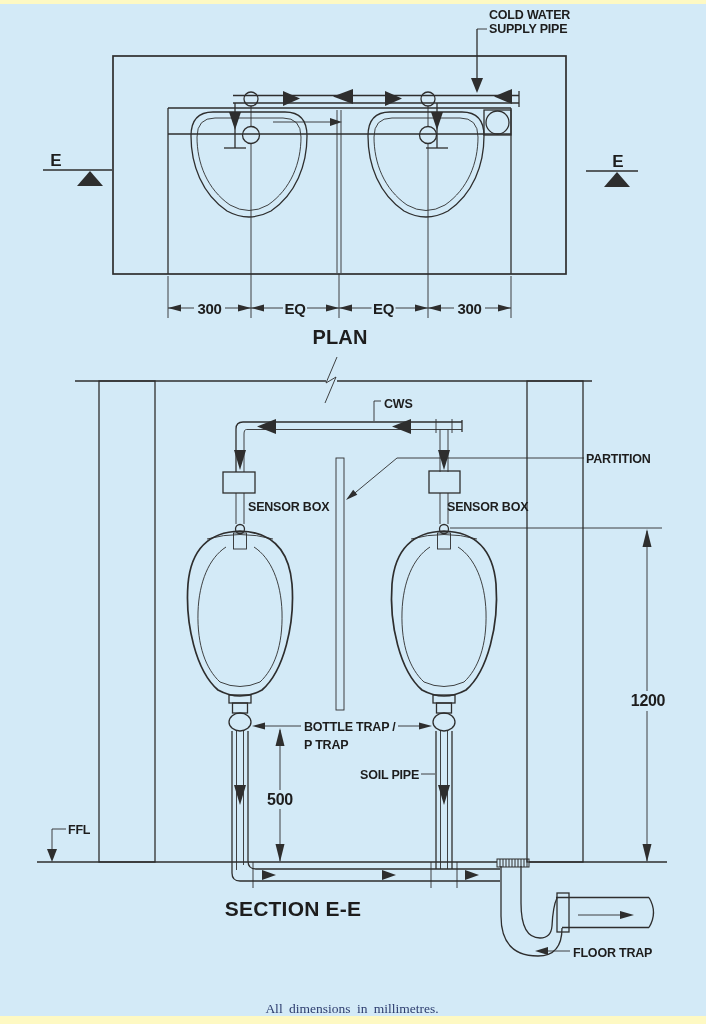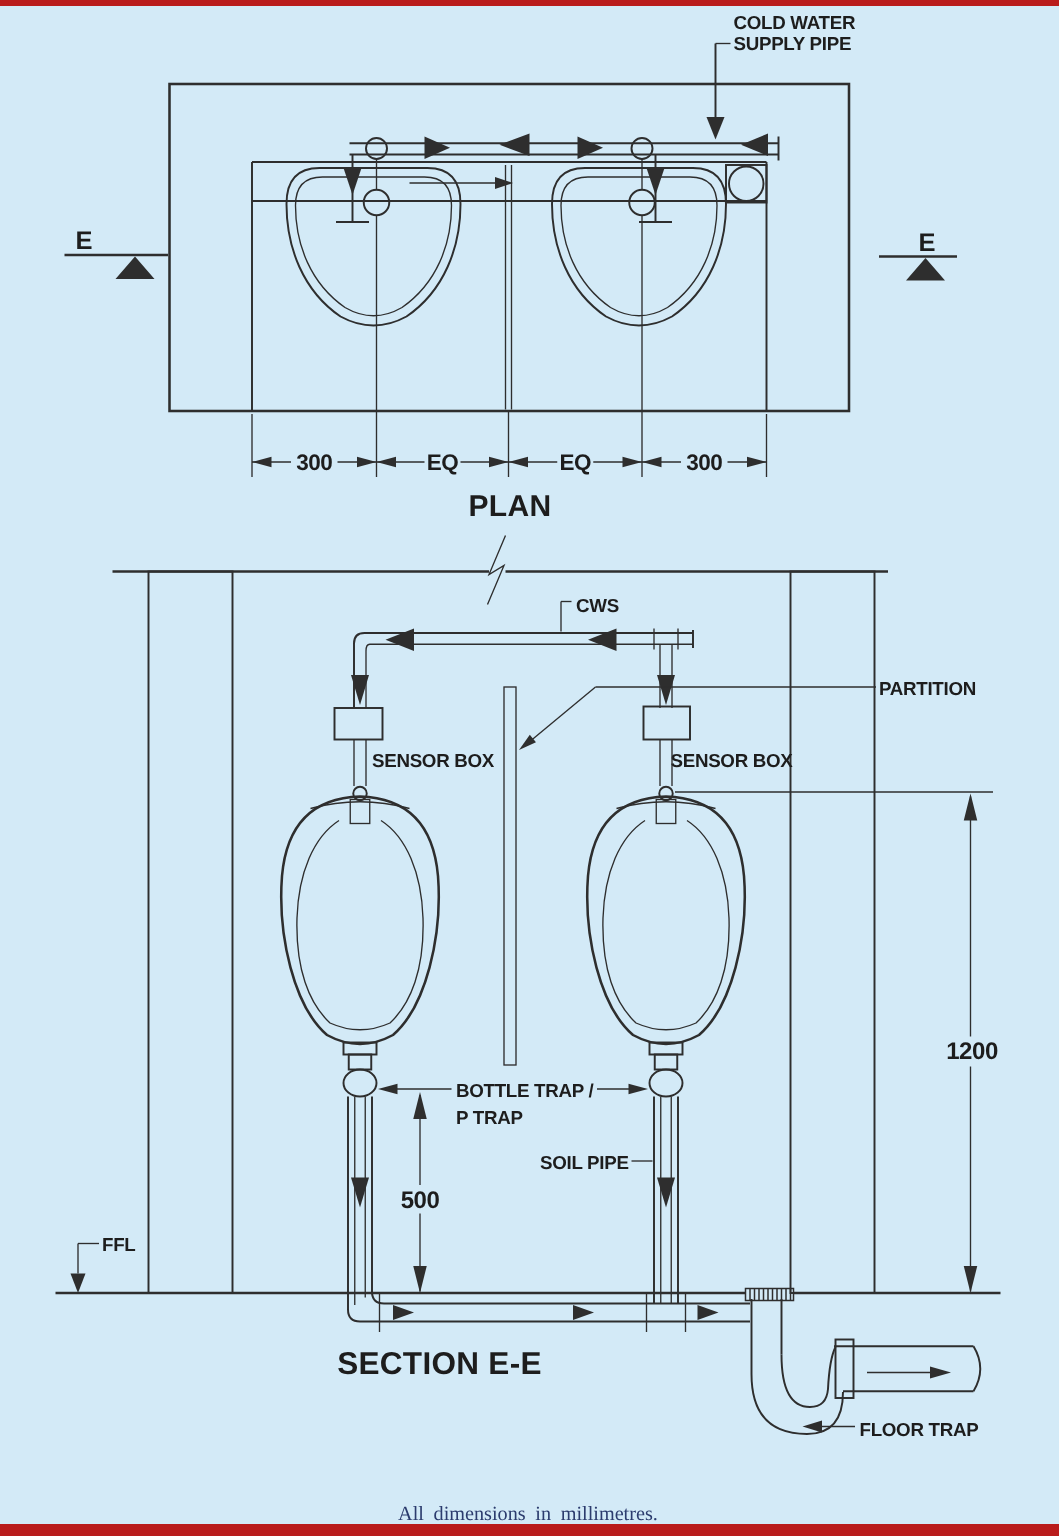--- a/index.html
+++ b/index.html
@@ -1,16 +1,16 @@
 <!DOCTYPE html>
 <html><head>
 <meta charset="utf-8">
 <style>
   html,body{margin:0;padding:0;background:#ffffff;}
-  .sheet{position:relative;width:706px;height:1024px;background:#b91c1c;overflow:hidden;}
+  .sheet{position:relative;width:706px;height:1024px;background:#fef9c3;overflow:hidden;}
   svg{display:block;}
   
   line,path,rect,circle,ellipse,polyline{stroke:#2e2e2e;fill:none;stroke-width:1.3;stroke-linecap:butt;}
   .w2{stroke-width:1.7;}
   .w1{stroke-width:0.9;}
   .f{fill:#2e2e2e;stroke:none;}
   .bgfill{fill:#d3eaf7;stroke:none;}
   .grate{stroke-width:1;}
   text{stroke:none;fill:#1d1d1d;font-family:"Liberation Sans",sans-serif;}
   .lbl{font-size:12.5px;font-weight:700;letter-spacing:-0.2px;}

